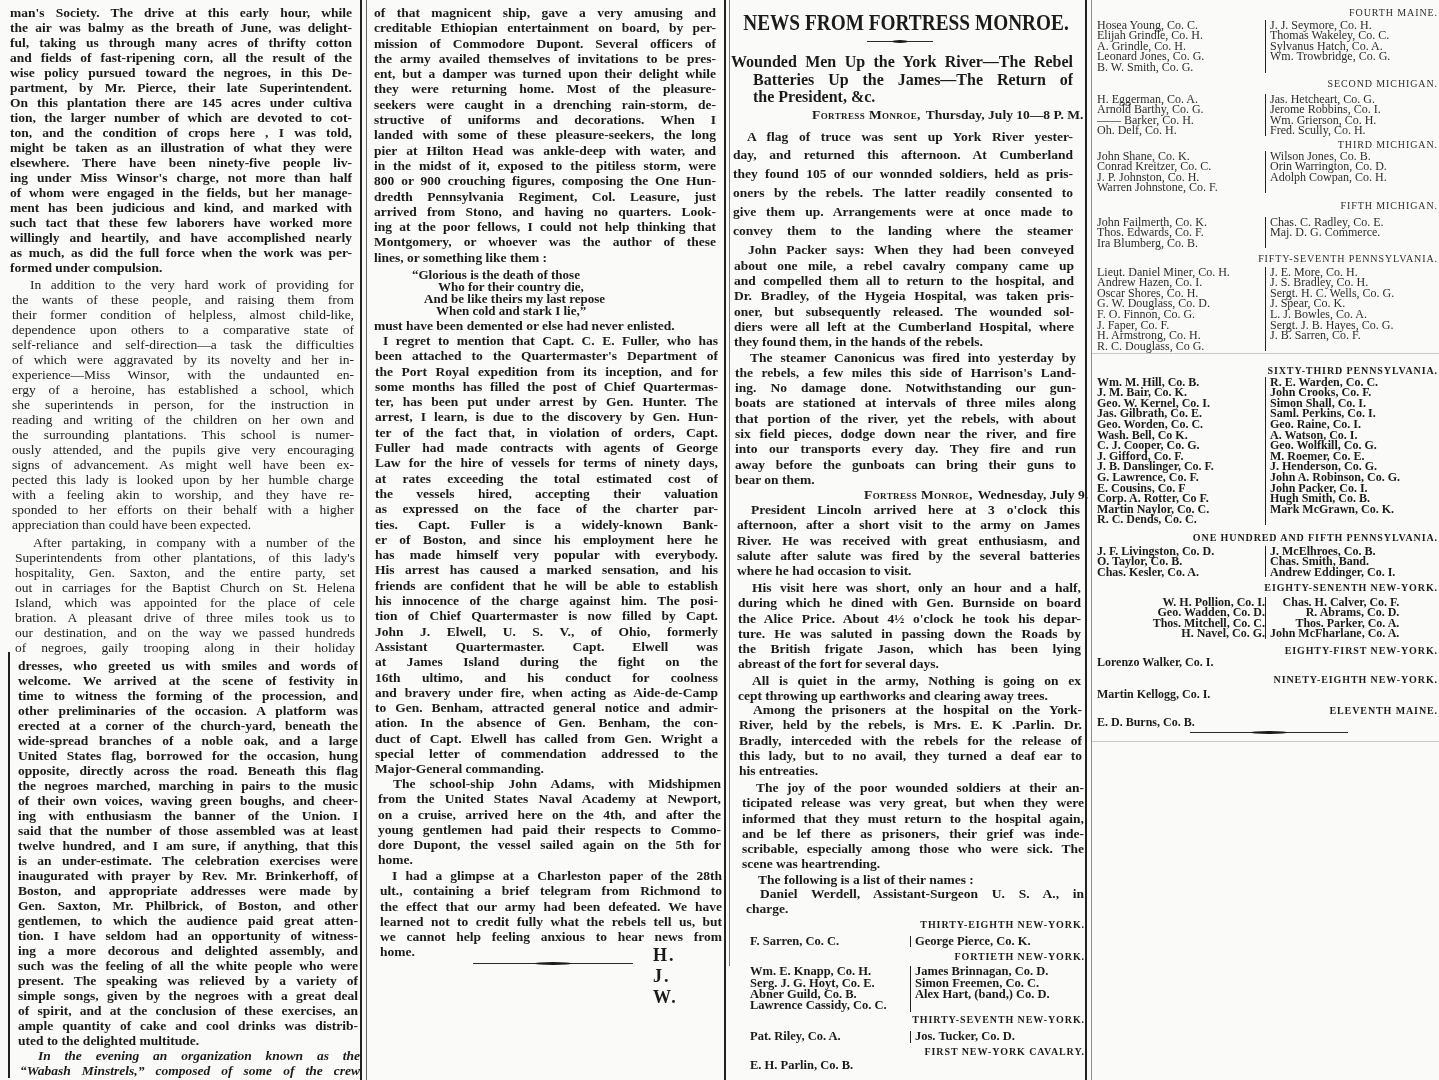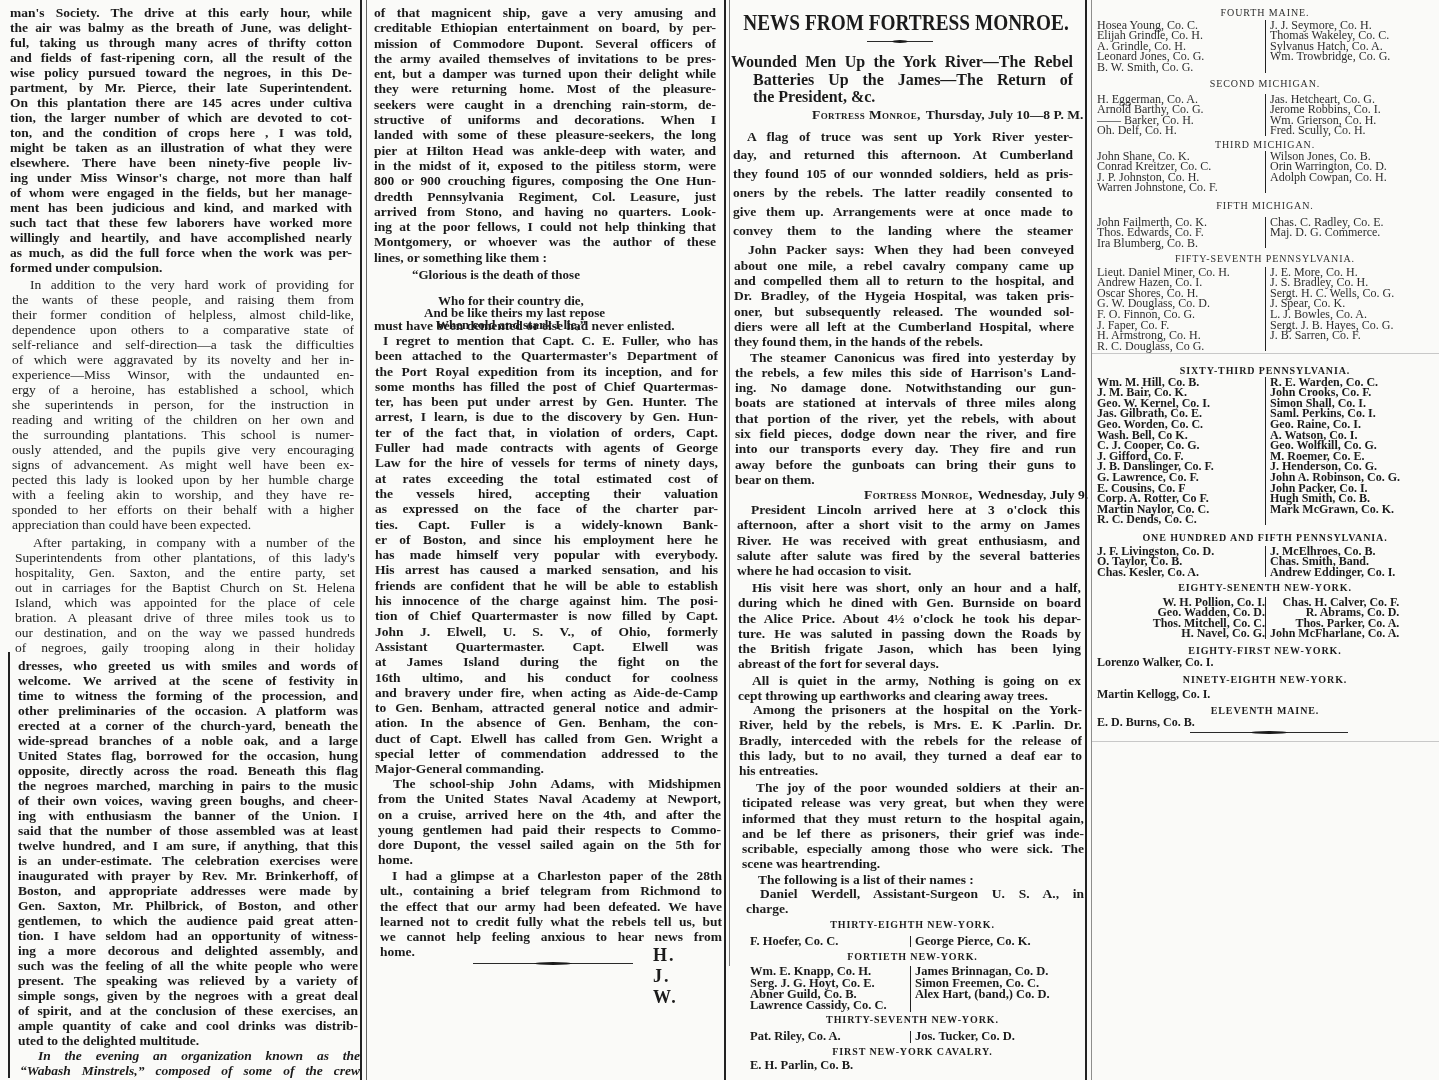--- a/index.html
+++ b/index.html
@@ -38,21 +38,21 @@
   .subhead .sl.end { text-align-last: left; }
   .dateline { position: absolute; font-size: 13.5px; font-weight: bold; height: 15.3px; line-height: 15.3px; white-space: nowrap; }
   .sc { font-variant: small-caps; letter-spacing: .4px; margin-right: 5px; margin-left: 44px; }
   .vr { position: absolute; background: #222; }
   .hr { position: absolute; height: 1px; background: #c8c8c8; }
   .deco { position: absolute; height: 1px; background: #2a2a2a; }
   .deco::after { content: ""; position: absolute; left: 38%; width: 24%; top: -1px; height: 3px; background: #1a1a1a; border-radius: 50%; }
   .roster { position: absolute; }
   .c3r { left: 740px; width: 345px; }
   .c4r { left: 1092px; width: 346px; }
-  .rh { text-align: center; font-size: 10px; letter-spacing: .9px; font-weight: bold; height: 14px; line-height: 14px; white-space: nowrap; }
+  .rh { text-align: right; font-size: 10px; letter-spacing: .9px; font-weight: bold; height: 14px; line-height: 14px; white-space: nowrap; }
   .c4r .rh { height: 13px; line-height: 13px; }
   .rows { display: flex; }
   .c3r .rl { width: 170px; padding-left: 10px; box-sizing: border-box; }
   .c4r .rl { width: 173px; padding-left: 5px; box-sizing: border-box; }
   .rr { border-left: 1.5px solid #222; padding-left: 4px; }
   .nm { white-space: nowrap; font-weight: bold; }
   .c3r .nm { font-size: 12.5px; height: 11.3px; line-height: 11.3px; }
   .c4r .nm { font-size: 12px; height: 10.6px; line-height: 10.6px; }
   .faded .nm, .faded .rh { font-weight: normal; color: #2c2c2c; }
 </style>
@@ -176,21 +176,21 @@
     <div class="ln">800 or 900 crouching figures, composing the One Hun-</div>
     <div class="ln">dredth Pennsylvania Regiment, Col. Leasure, just</div>
     <div class="ln">arrived from Stono, and having no quarters. Look-</div>
     <div class="ln">ing at the poor fellows, I could not help thinking that</div>
     <div class="ln">Montgomery, or whoever was the author of these</div>
     <div class="ln end">lines, or something like them :</div>
   </div>
 
   <div class="poem" style="top:269px;left:374px;">
     <div class="pl" style="padding-left:38px;">“Glorious is the death of those</div>
-    <div class="pl" style="padding-left:64px;margin-top:14px;">Who for their country die,</div>
+    <div class="pl" style="padding-left:64px;">Who for their country die,</div>
     <div class="pl" style="padding-left:50px;">And be like theirs my last repose</div>
     <div class="pl" style="padding-left:62px;">When cold and stark I lie,”</div>
   </div>
 
   <div class="para b" style="top:318px;left:374px;width:344px;">
     <div class="ln end">must have been demented or else had never enlisted.</div>
   </div>
 
   <div class="para b" style="top:333px;left:375px;width:343px;--ind:8px;">
     <div class="ln ind">I regret to mention that Capt. C. E. Fuller, who has</div>
@@ -337,21 +337,21 @@
 
   <div class="para b" style="top:886px;left:746px;width:338px;--ind:14px;">
     <div class="ln ind">Daniel Werdell, Assistant-Surgeon U. S. A., in</div>
     <div class="ln end">charge.</div>
   </div>
 
   <div class="roster c3r" style="top:918px;">
     <div class="rh">THIRTY-EIGHTH NEW-YORK.</div>
     <div class="rows" style="margin-top:4px;">
       <div class="rl">
-        <div class="nm">F. Hoefer, Co. C.</div>
+        <div class="nm">F. Sarren, Co. C.</div>
       </div>
       <div class="rr">
         <div class="nm">George Pierce, Co. K.</div>
       </div>
     </div>
   </div>
 
   <div class="roster c3r" style="top:950px;">
     <div class="rh">FORTIETH NEW-YORK.</div>
     <div class="rows" style="margin-top:2.4px;">

